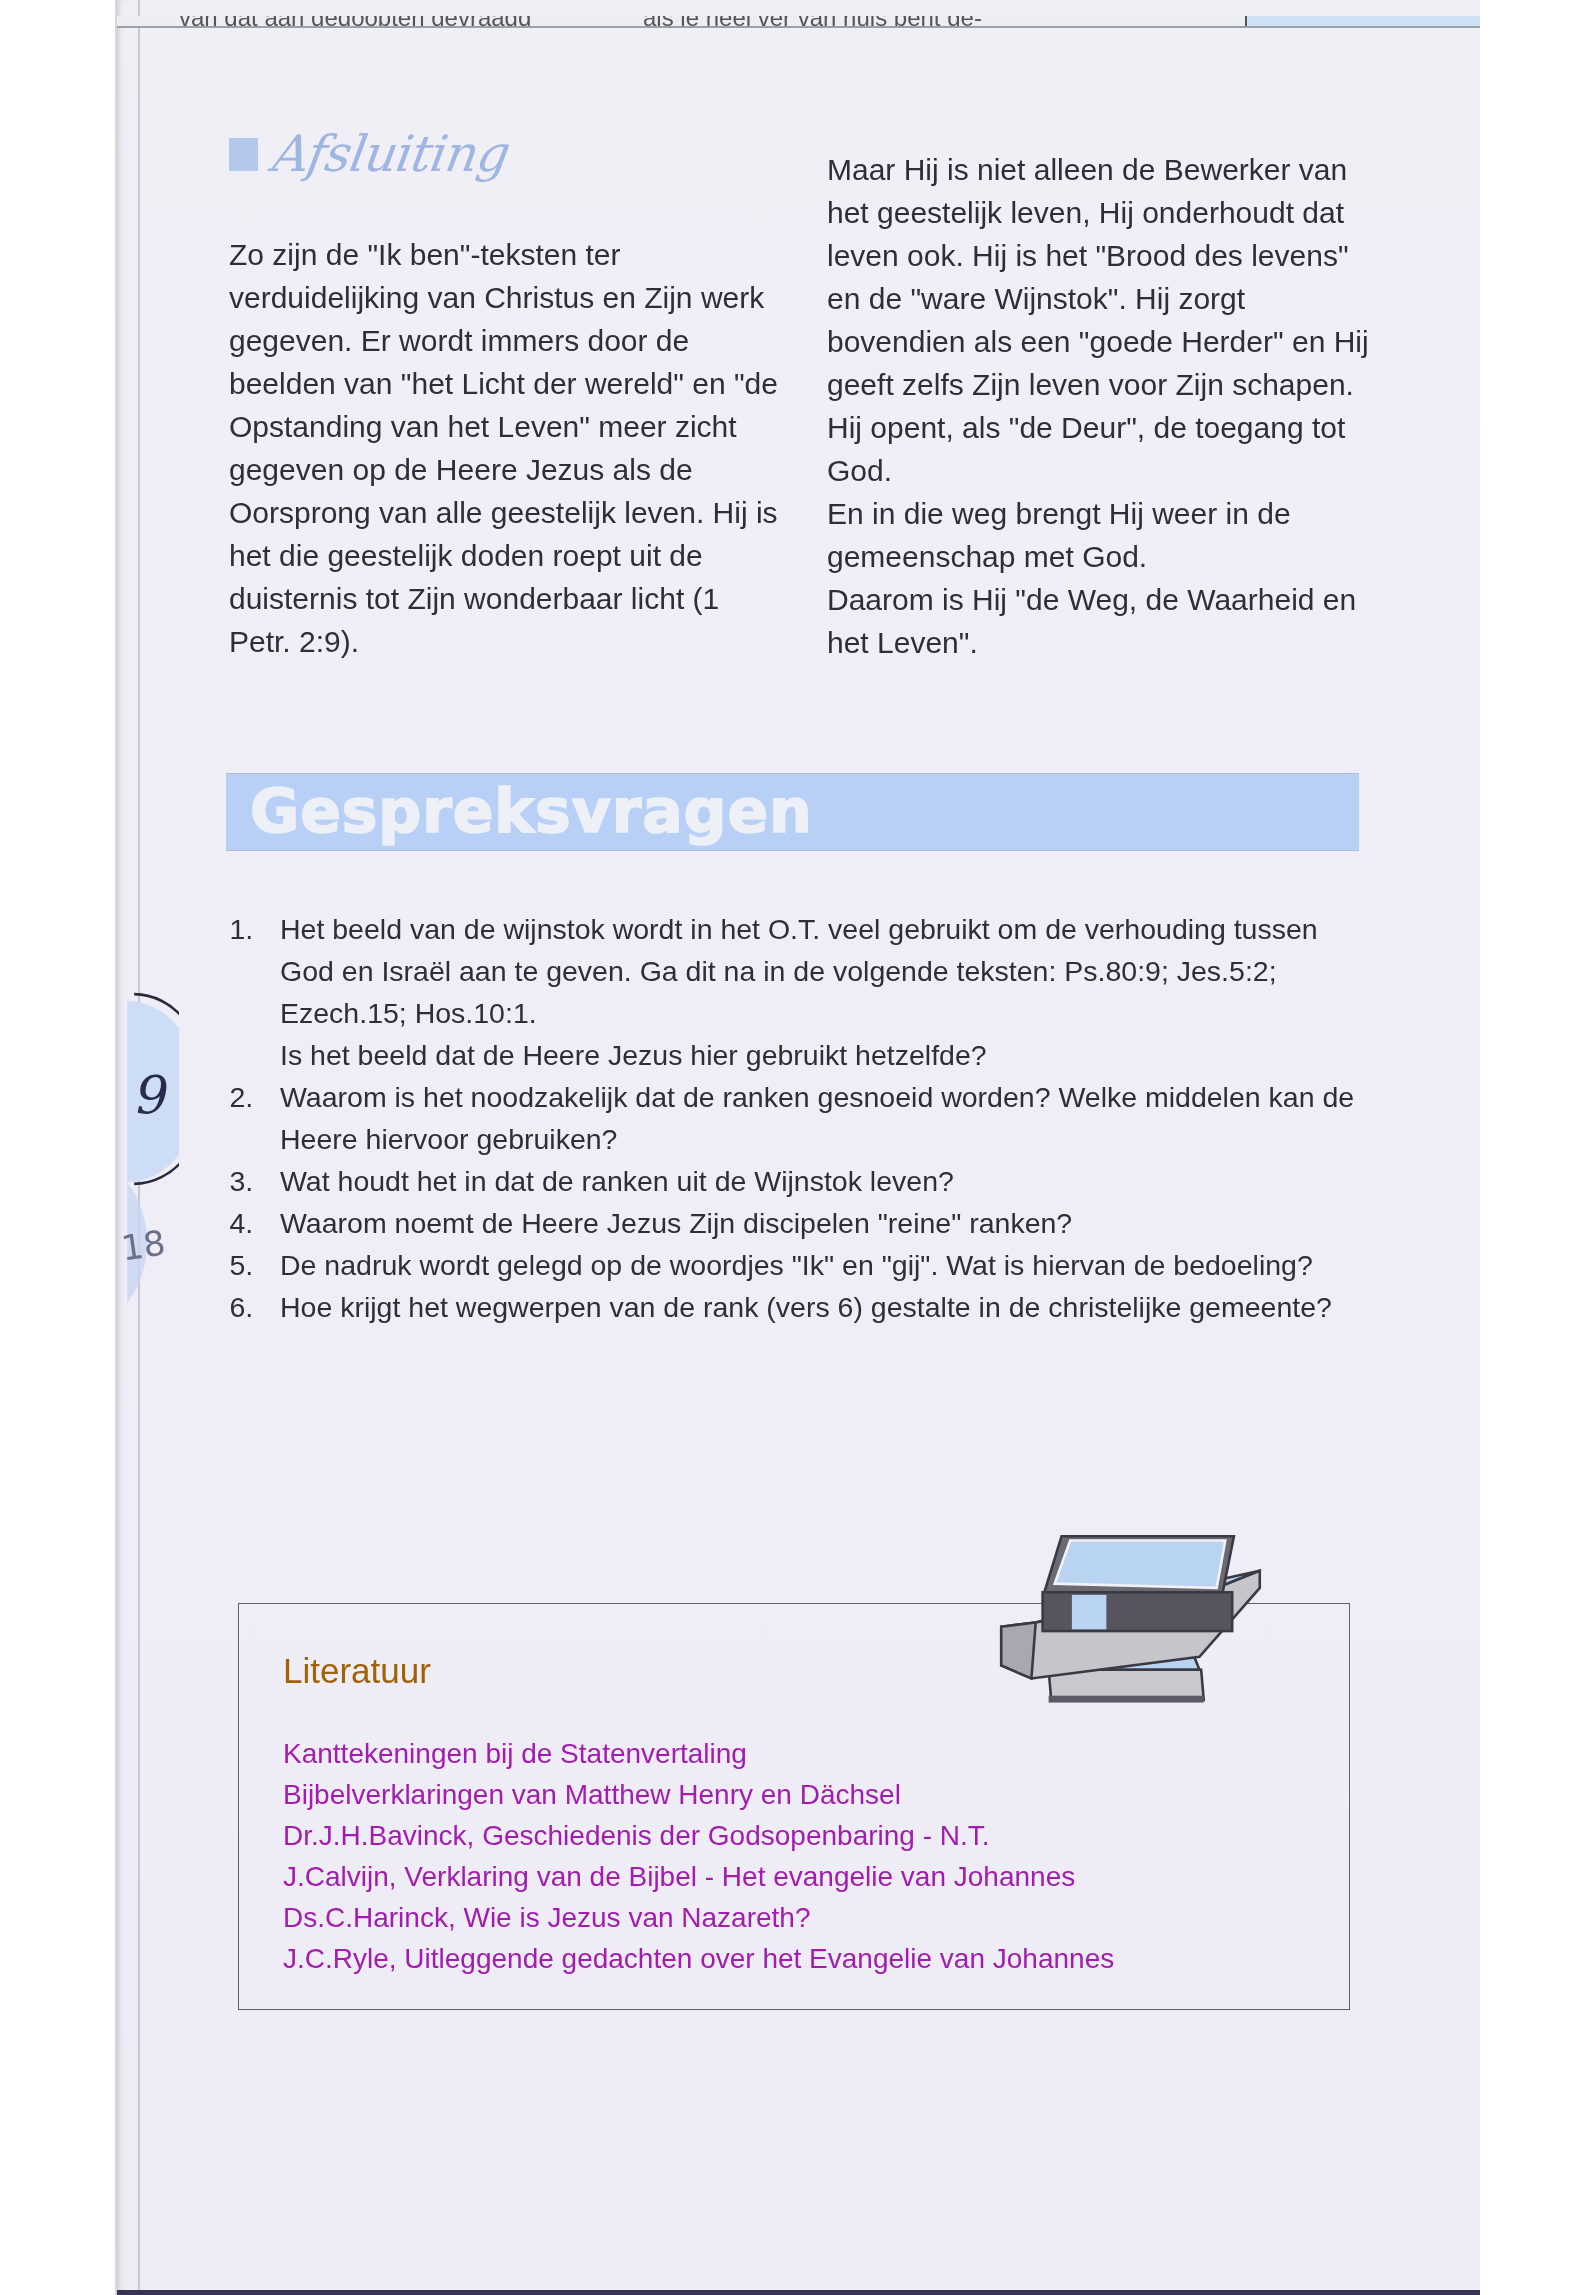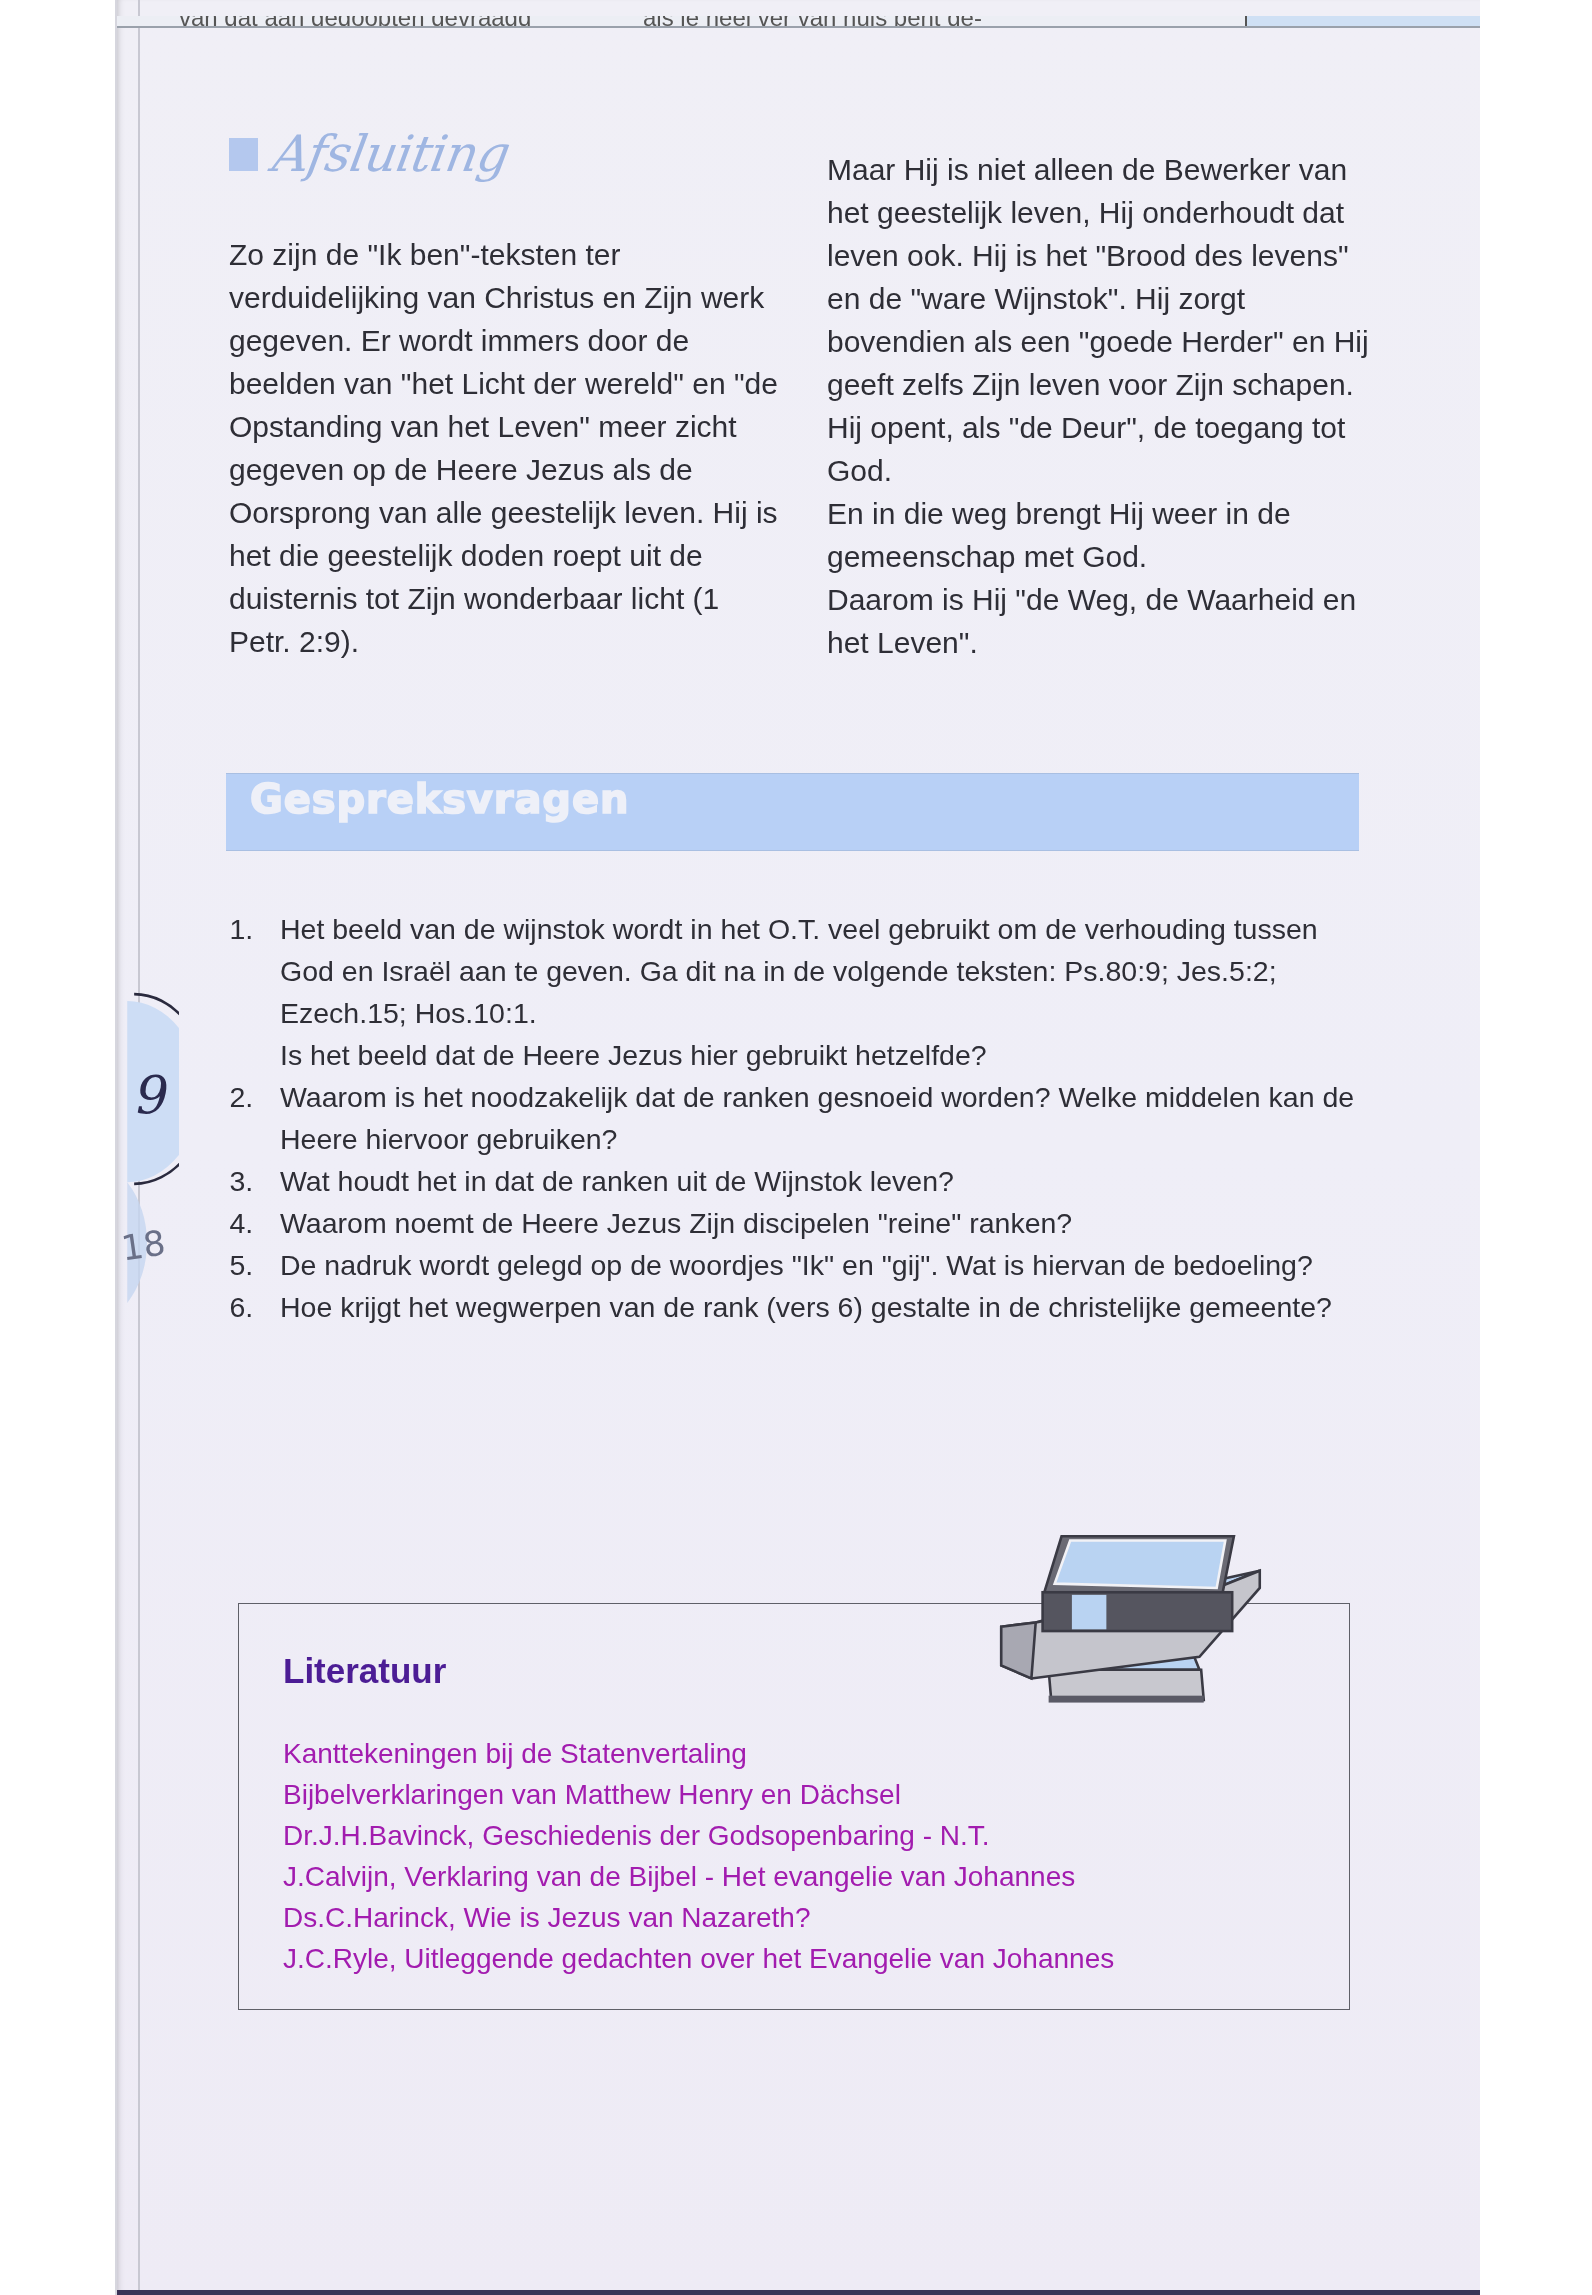--- a/index.html
+++ b/index.html
@@ -47,38 +47,38 @@
     .col-left { left: 229px; top: 233px; width: 552px; }
     .col-right { left: 827px; top: 148px; width: 552px; }
 
     
     .band {
       position: absolute; left: 226px; top: 773px; width: 1133px; height: 76px; background: #b8d0f6;
       border-top: 1.7px solid #a9bfe2; border-bottom: 1.7px solid #a9bfe2;
     }
     .band .band-title {
       position: absolute; left: 24px; top: 1.7px; font-family: "DejaVu Sans", sans-serif; font-weight: 900;
-      font-size: 40px; color: #eef0f8; letter-spacing: 0.9px; white-space: nowrap;
+      font-size: 60px; color: #eef0f8; letter-spacing: 0.9px; white-space: nowrap;
       -webkit-text-stroke: 1.7px #eef0f8;
     }
 
     .questions { position: absolute; left: 226px; top: 908px; width: 1148px; list-style: none; margin: 0; padding: 0; }
     .questions li {
       position: relative; padding-left: 54px; font-size: 28.5px; line-height: 42px; color: #2e2e36;
     }
     .questions li .num { position: absolute; left: 3.5px; top: 0; }
     .questions li .txt { display: block; }
 
     
     .lit-box {
       position: absolute; left: 238px; top: 1603px; width: 1112px; height: 407px;
       border: 1.7px solid #5f6068; box-sizing: border-box;
     }
     .lit-title {
-      position: absolute; left: 44px; top: 47px; font-size: 35px; color: #4c1d95; font-weight: 700;
+      position: absolute; left: 44px; top: 47px; font-size: 35px; color: #a16207; font-weight: 400;
     }
     .lit-list { position: absolute; left: 44px; top: 129px; list-style: none; margin: 0; padding: 0; }
     .lit-list li { font-size: 28px; line-height: 41px; color: #a21caf; white-space: nowrap; }
 
     .books { position: absolute; left: 984px; top: 1506px; width: 293px; height: 207px; }
 
     
     .side-tab { position: absolute; left: 110px; top: 975px; width: 69px; height: 328px; }
   </style>
 </head>

